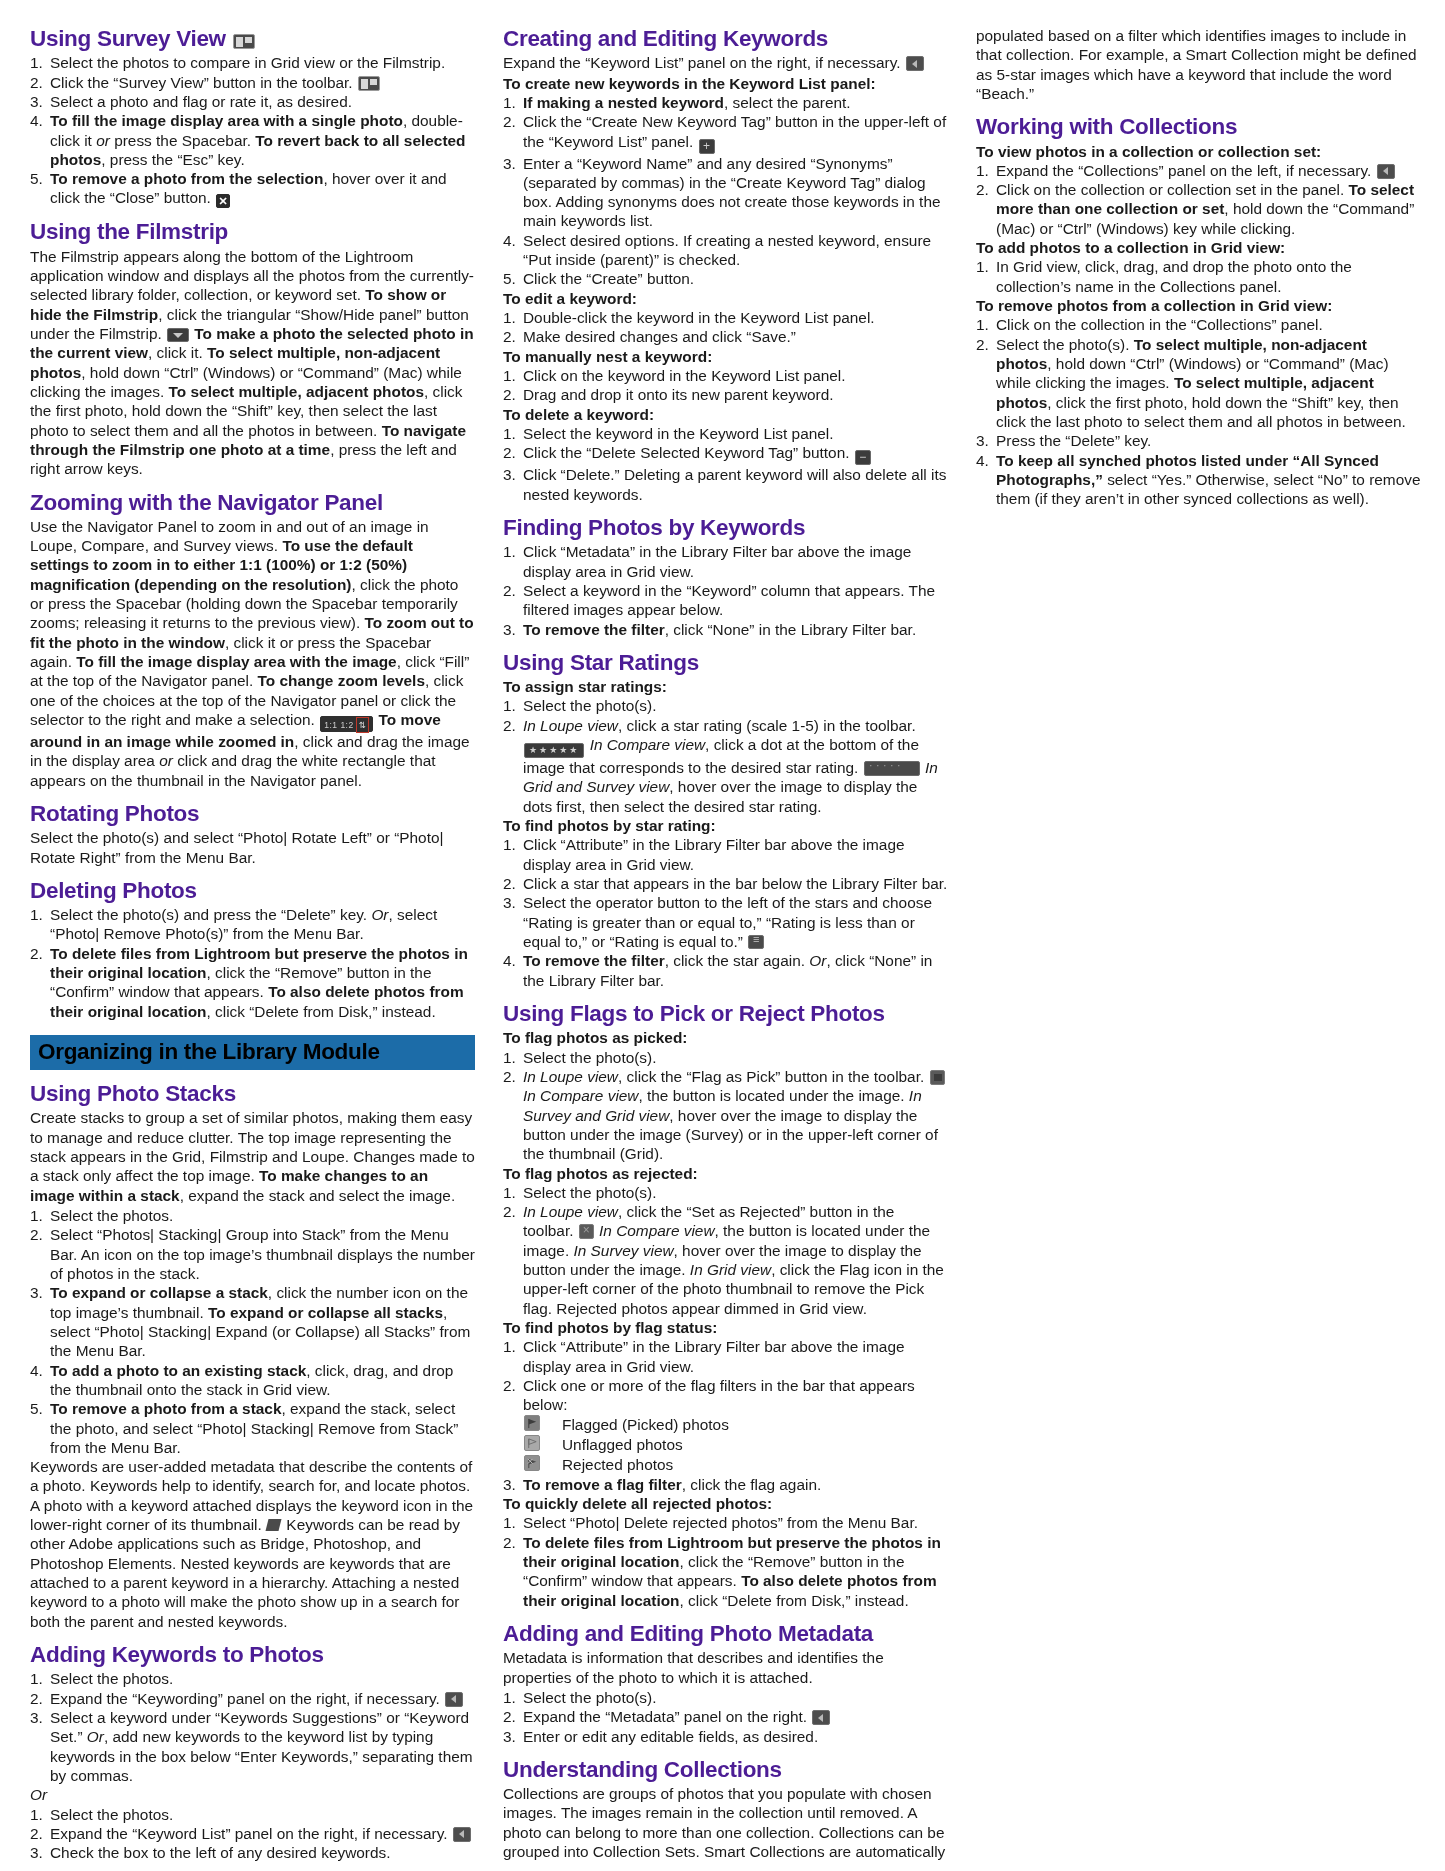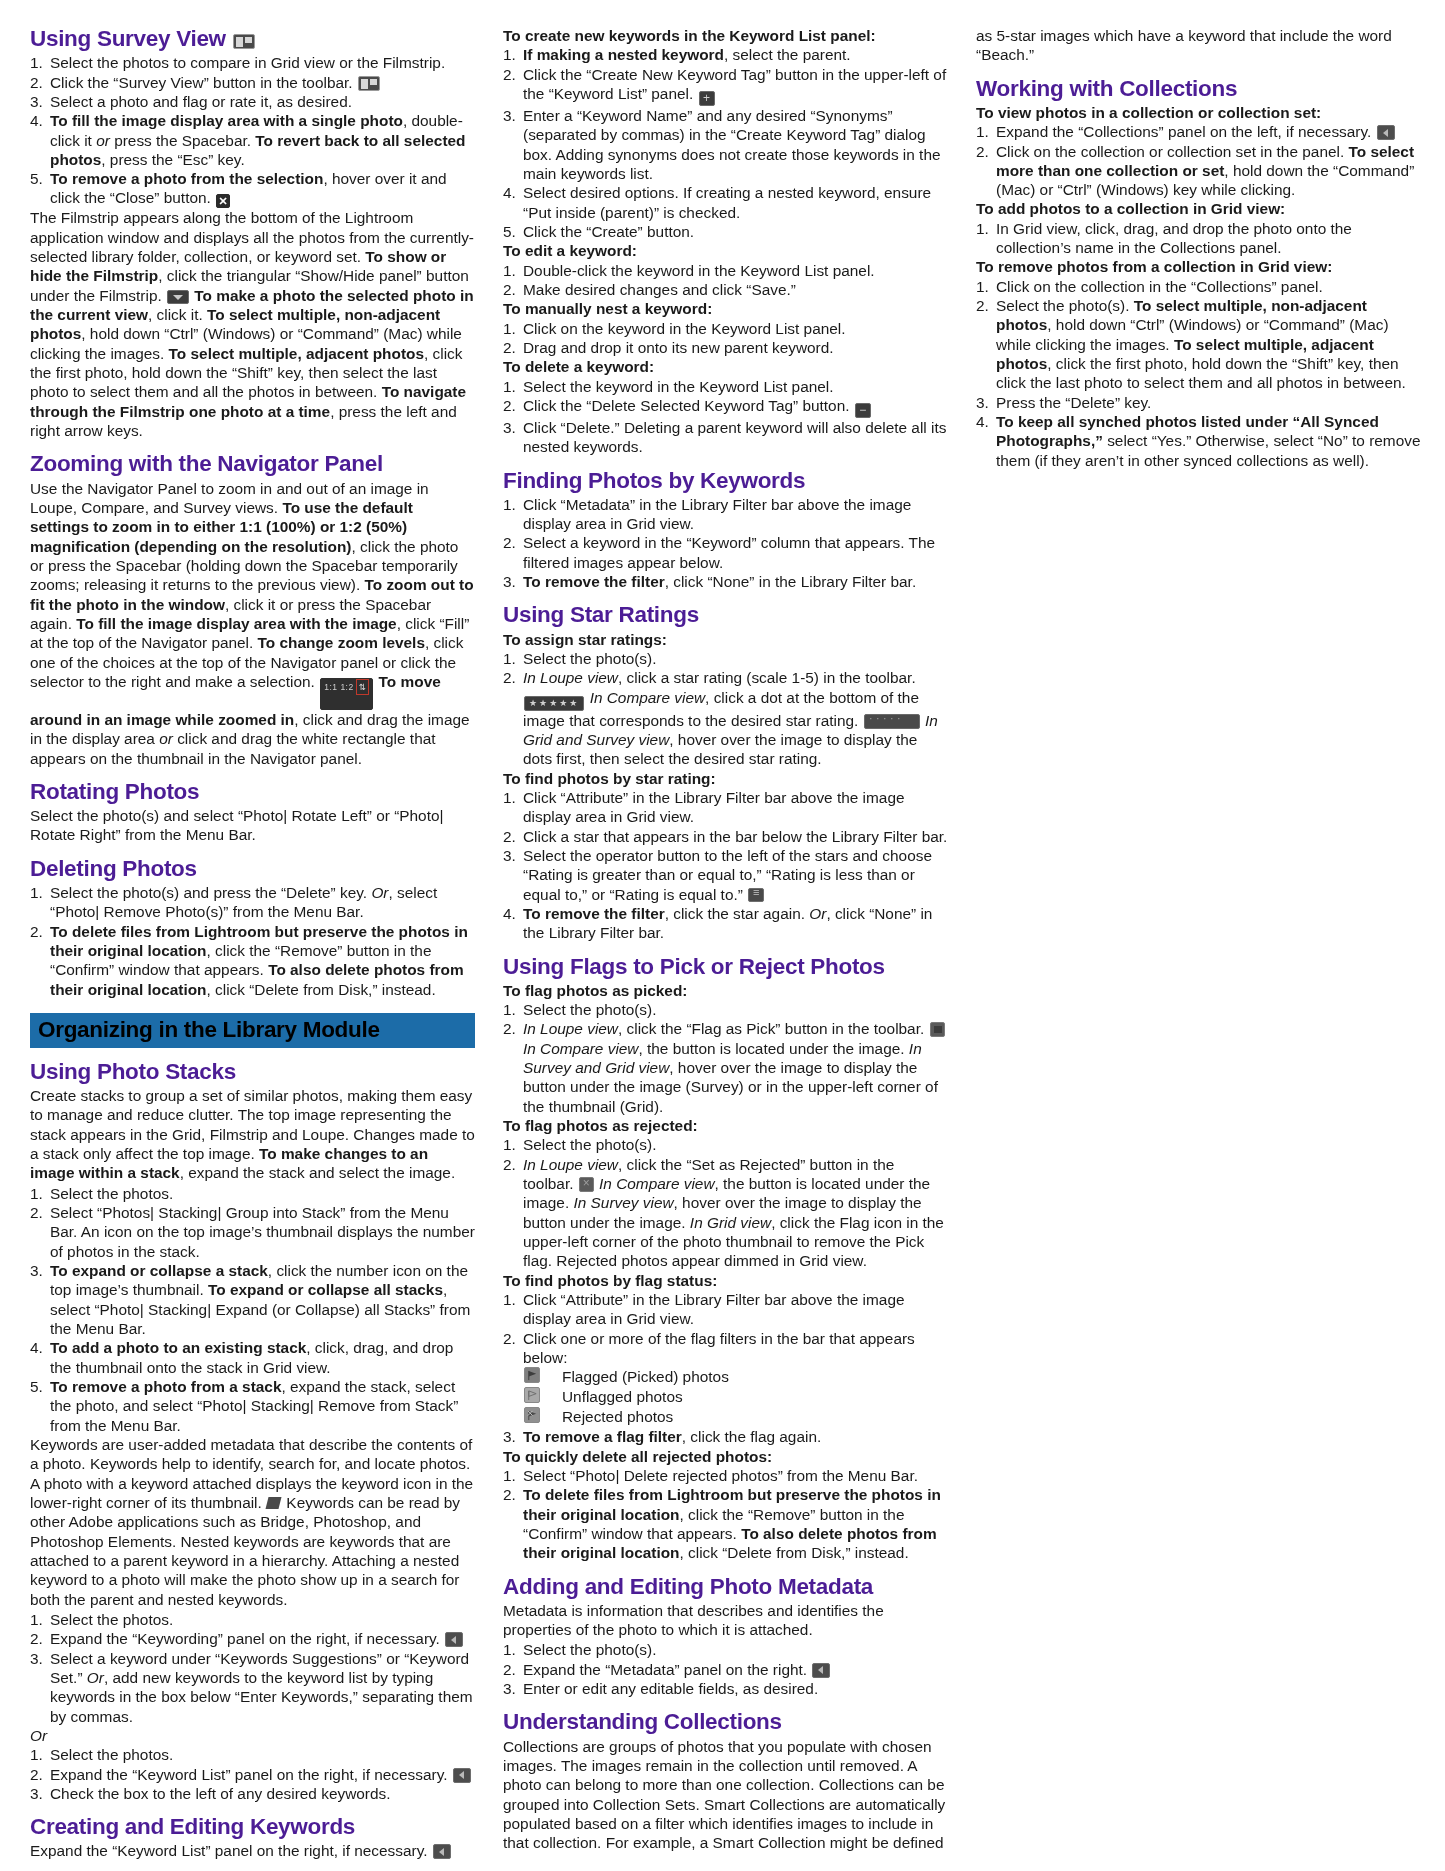--- a/index.html
+++ b/index.html
@@ -164,21 +164,21 @@
   .ic-rejsm {
     width:15px; height:15px;
     background:#5a5a5a; border:1px solid #7a7a7a;
   }
   .ic-rejsm::before {
     content:"\00d7";
     position:absolute; left:0; right:0; top:-2px;
     color:#9e9e9e; font-size:12px; text-align:center;
   }
   .ic-zoom {
-    height:32px; background:#2f2f2f; border:1px solid #2f2f2f;
+    height:16px; background:#2f2f2f; border:1px solid #2f2f2f;
     color:#cfcfcf; font-size:8.5px; line-height:14px;
     padding:0 3px; vertical-align:-3px; letter-spacing:0.5px;
   }
   .ic-zoom .sel {
     display:inline-block; border:1px solid #c0392b;
     padding:0 2px; margin-left:2px; color:#dddddd;
   }
   .ic-stars {
     height:15px; background:#3a3a3a; border:1px solid #6a6a6a;
     color:#d0d0d0; font-size:9px; line-height:13px;
@@ -216,20 +216,21 @@
     <span class="ic ic-survey"></span>
   </h2>
   <ol class="ol">
     <li><span>Select the photos to compare in Grid view or the Filmstrip.</span></li>
     <li><span>Click the “Survey View” button in the toolbar.</span> <span class="ic ic-survey"></span></li>
     <li><span>Select a photo and flag or rate it, as desired.</span></li>
     <li><b>To fill the image display area with a single photo</b>, double-click it <span class="bi">or</span> press the Spacebar. <b>To revert back to all selected photos</b>, press the “Esc” key.</li>
     <li><b>To remove a photo from the selection</b>, hover over it and click the “Close” button. <span class="ic ic-close">✕</span></li>
   </ol>
 
+  <h2 class="sect">Using the Filmstrip</h2>
   <p class="body">The Filmstrip appears along the bottom of the Lightroom application window and displays all the photos from the currently-selected library folder, collection, or keyword set. <b>To show or hide the Filmstrip</b>, click the triangular “Show/Hide panel” button under the Filmstrip. <span class="ic ic-tri"></span> <b>To make a photo the selected photo in the current view</b>, click it. <b>To select multiple, non-adjacent photos</b>, hold down “Ctrl” (Windows) or “Command” (Mac) while clicking the images. <b>To select multiple, adjacent photos</b>, click the first photo, hold down the “Shift” key, then select the last photo to select them and all the photos in between. <b>To navigate through the Filmstrip one photo at a time</b>, press the left and right arrow keys.</p>
 
   <h2 class="sect">Zooming with the Navigator Panel</h2>
   <p class="body">Use the Navigator Panel to zoom in and out of an image in Loupe, Compare, and Survey views. <b>To use the default settings to zoom in to either 1:1 (100%) or 1:2 (50%) magnification (depending on the resolution)</b>, click the photo or press the Spacebar (holding down the Spacebar temporarily zooms; releasing it returns to the previous view). <b>To zoom out to fit the photo in the window</b>, click it or press the Spacebar again. <b>To fill the image display area with the image</b>, click “Fill” at the top of the Navigator panel. <b>To change zoom levels</b>, click one of the choices at the top of the Navigator panel or click the selector to the right and make a selection. <span class="ic ic-zoom"><span>1:1</span> <span>1:2</span><span class="sel">⇅</span></span> <b>To move around in an image while zoomed in</b>, click and drag the image in the display area <span class="bi">or</span> click and drag the white rectangle that appears on the thumbnail in the Navigator panel.</p>
 
   <h2 class="sect">Rotating Photos</h2>
   <p class="body">Select the photo(s) and select “Photo| Rotate Left” or “Photo| Rotate Right” from the Menu Bar.</p>
 
   <h2 class="sect">Deleting Photos</h2>
   <ol class="ol">
@@ -244,20 +245,21 @@
   <ol class="ol">
     <li><span>Select the photos.</span></li>
     <li><span>Select “Photos| Stacking| Group into Stack” from the Menu Bar. An icon on the top image’s thumbnail displays the number of photos in the stack.</span></li>
     <li><b>To expand or collapse a stack</b>, click the number icon on the top image’s thumbnail. <b>To expand or collapse all stacks</b>, select “Photo| Stacking| Expand (or Collapse) all Stacks” from the Menu Bar.</li>
     <li><b>To add a photo to an existing stack</b>, click, drag, and drop the thumbnail onto the stack in Grid view.</li>
     <li><b>To remove a photo from a stack</b>, expand the stack, select the photo, and select “Photo| Stacking| Remove from Stack” from the Menu Bar.</li>
   </ol>
 
   <p class="body">Keywords are user-added metadata that describe the contents of a photo. Keywords help to identify, search for, and locate photos. A photo with a keyword attached displays the keyword icon in the lower-right corner of its thumbnail. <span class="ic ic-kw"></span> Keywords can be read by other Adobe applications such as Bridge, Photoshop, and Photoshop Elements. Nested keywords are keywords that are attached to a parent keyword in a hierarchy. Attaching a nested keyword to a photo will make the photo show up in a search for both the parent and nested keywords.</p>
 
+  <h2 class="sect">Adding Keywords to Photos</h2>
   <ol class="ol">
     <li><span>Select the photos.</span></li>
     <li>Expand the “Keywording” panel on the right, if necessary. <span class="ic ic-left"></span></li>
     <li>Select a keyword under “Keywords Suggestions” or “Keyword Set.” <span class="bi">Or</span>, add new keywords to the keyword list by typing keywords in the box below “Enter Keywords,” separating them by commas.</li>
   </ol>
   <p class="plain"><span class="bi">Or</span></p>
   <ol class="ol">
     <li><span>Select the photos.</span></li>
     <li>Expand the “Keyword List” panel on the right, if necessary. <span class="ic ic-left"></span></li>
     <li><span>Check the box to the left of any desired keywords.</span></li>

